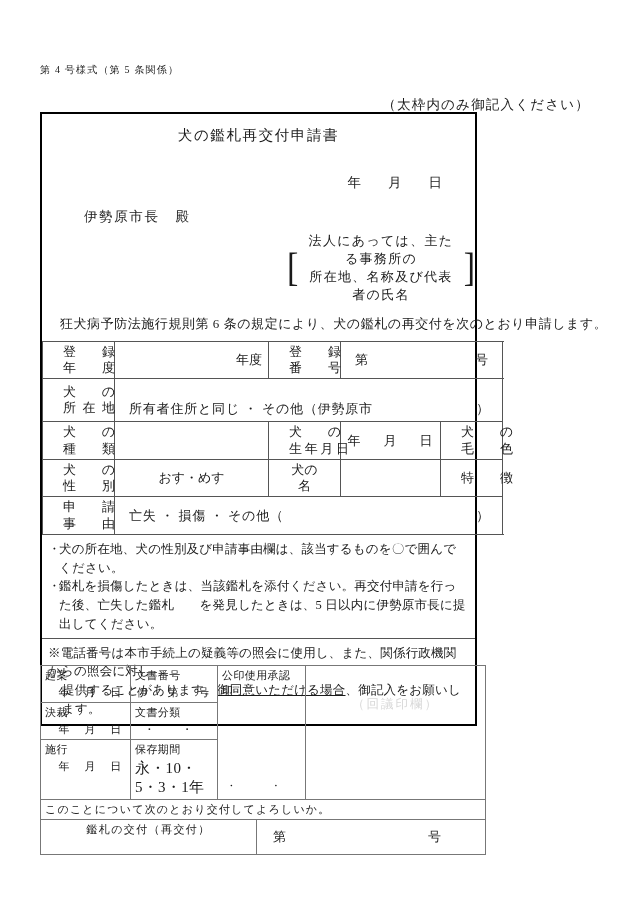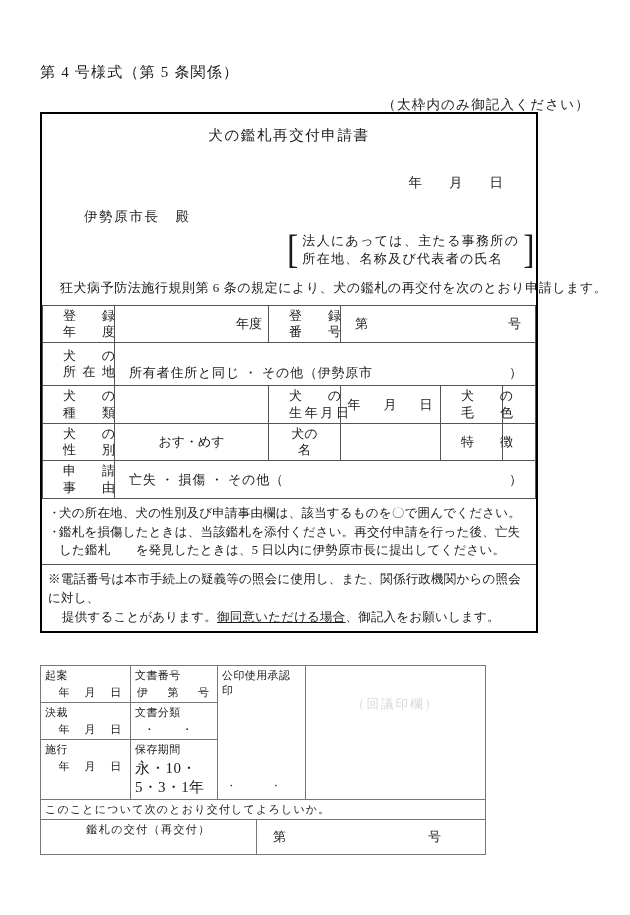--- a/index.html
+++ b/index.html
@@ -21,39 +21,39 @@
     height: 915px;
     box-sizing: border-box;
     padding: 0;
   }
 
   
   .form-no {
     position: absolute;
     left: 40px;
     top: 63px;
-    font-size: 15px;
+    font-size: 10px;
     letter-spacing: 1.2px;
     white-space: nowrap;
   }
   .notice-top {
     position: absolute;
     right: 40px;
     top: 96px;
     font-size: 13.5px;
     letter-spacing: 1.2px;
     white-space: nowrap;
   }
 
   
   .main-box {
     position: absolute;
     left: 40px;
     top: 112px;
-    width: 498px;
+    width: 437px;
     border: 2px solid #000;
     box-sizing: border-box;
     background: #fff;
   }
 
   .title-area {
     height: 62px;
     position: relative;
   }
   .doc-title {
@@ -122,20 +122,21 @@
     font-family: "Liberation Serif", serif;
     transform: scaleY(1.15);
     display: flex;
     align-items: center;
     color: #1a1a1a;
   }
   .bracket-inner {
     padding: 0 4px;
     line-height: 1.38;
     letter-spacing: 1.3px;
+    text-align: center;
   }
 
   .statute {
     margin-top: 11px;
     padding: 0 6px 0 18px;
     font-size: 13px;
     letter-spacing: 0.55px;
     white-space: nowrap;
   }
 

